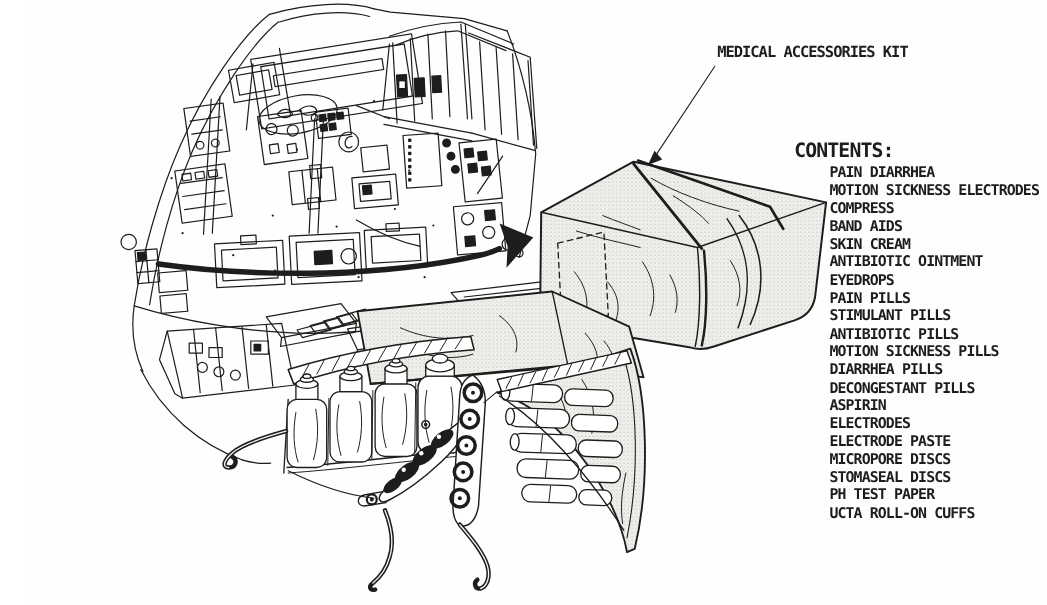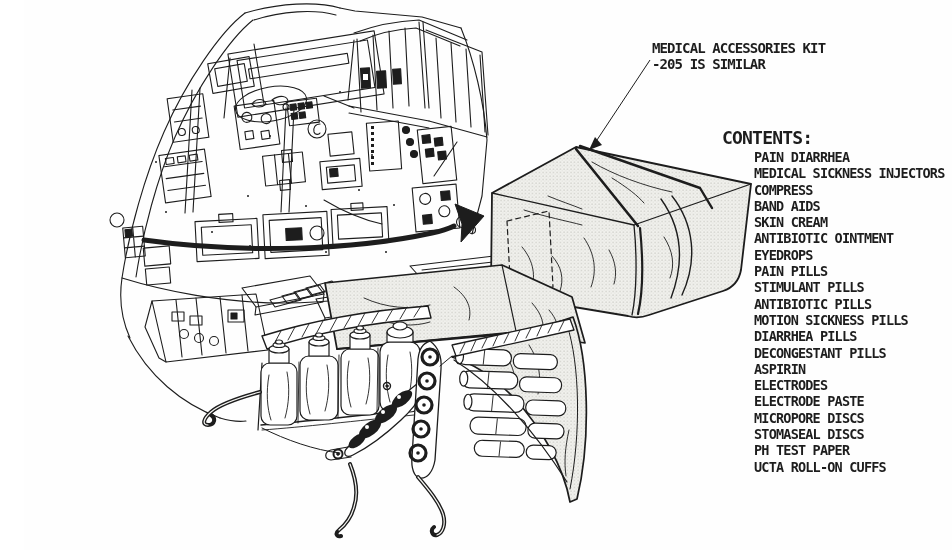--- a/index.html
+++ b/index.html
@@ -387,28 +387,27 @@
       <path d="M326,464 C332,479 334,495 330,507 C327,518 320,526 315,530 C311,533 312,537 317,536" stroke-width="4"></path>
       <path d="M326,464 C332,479 334,495 330,507 C327,518 320,526 315,530" stroke="#f6f6f3" stroke-width="1.2"></path>
       <path d="M394,477 C405,490 415,502 419,514 C422,524 419,533 413,535 C408,536 406,530 410,527" stroke-width="4"></path>
       <path d="M394,477 C405,490 415,502 419,514 C422,524 419,533 413,535" stroke="#f6f6f3" stroke-width="1.2"></path>
     </g>
   </g>
 </svg>
 
   <div class="title-block">
     <div>MEDICAL ACCESSORIES KIT</div>
-    <div>-205 IS SIMILAR</div>
   </div>
 
   <div class="contents">
     <div class="contents-heading">CONTENTS:</div>
     <div class="contents-list">
         <div class="contents-item">PAIN DIARRHEA</div>
-        <div class="contents-item">MEDICAL SICKNESS INJECTORS</div>
+        <div class="contents-item">MOTION SICKNESS ELECTRODES</div>
         <div class="contents-item">COMPRESS</div>
         <div class="contents-item">BAND AIDS</div>
         <div class="contents-item">SKIN CREAM</div>
         <div class="contents-item">ANTIBIOTIC OINTMENT</div>
         <div class="contents-item">EYEDROPS</div>
         <div class="contents-item">PAIN PILLS</div>
         <div class="contents-item">STIMULANT PILLS</div>
         <div class="contents-item">ANTIBIOTIC PILLS</div>
         <div class="contents-item">MOTION SICKNESS PILLS</div>
         <div class="contents-item">DIARRHEA PILLS</div>

